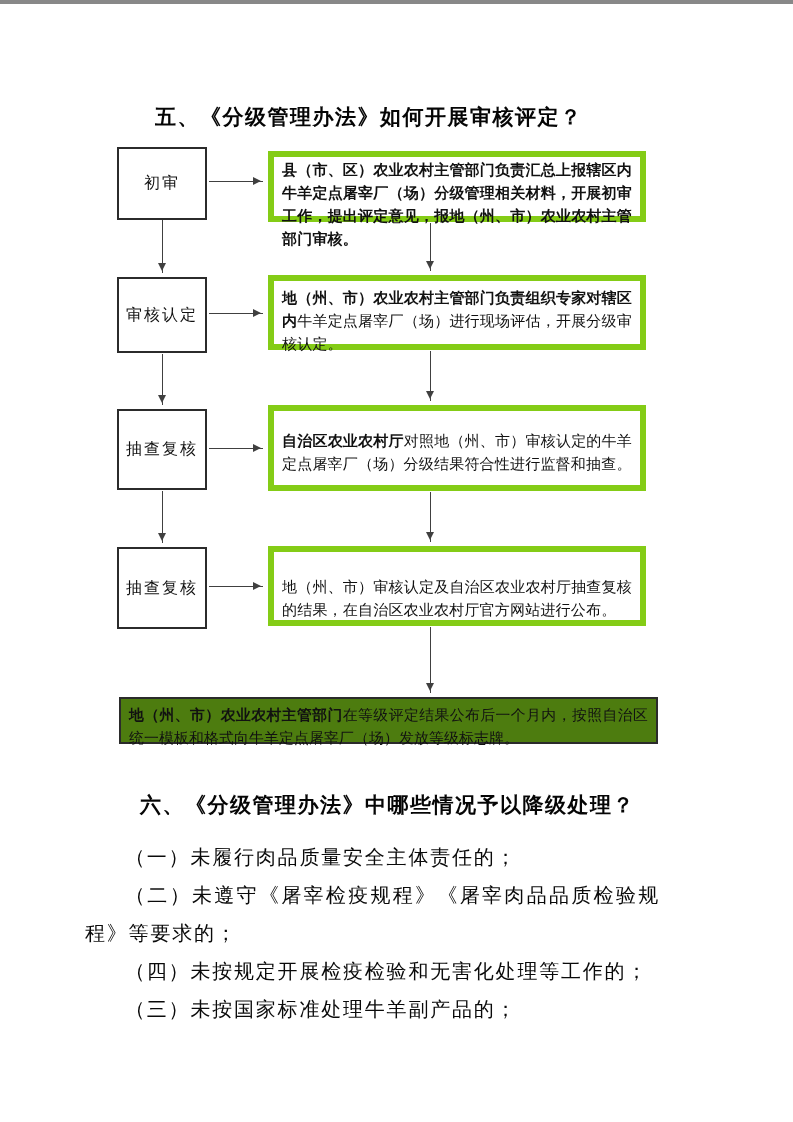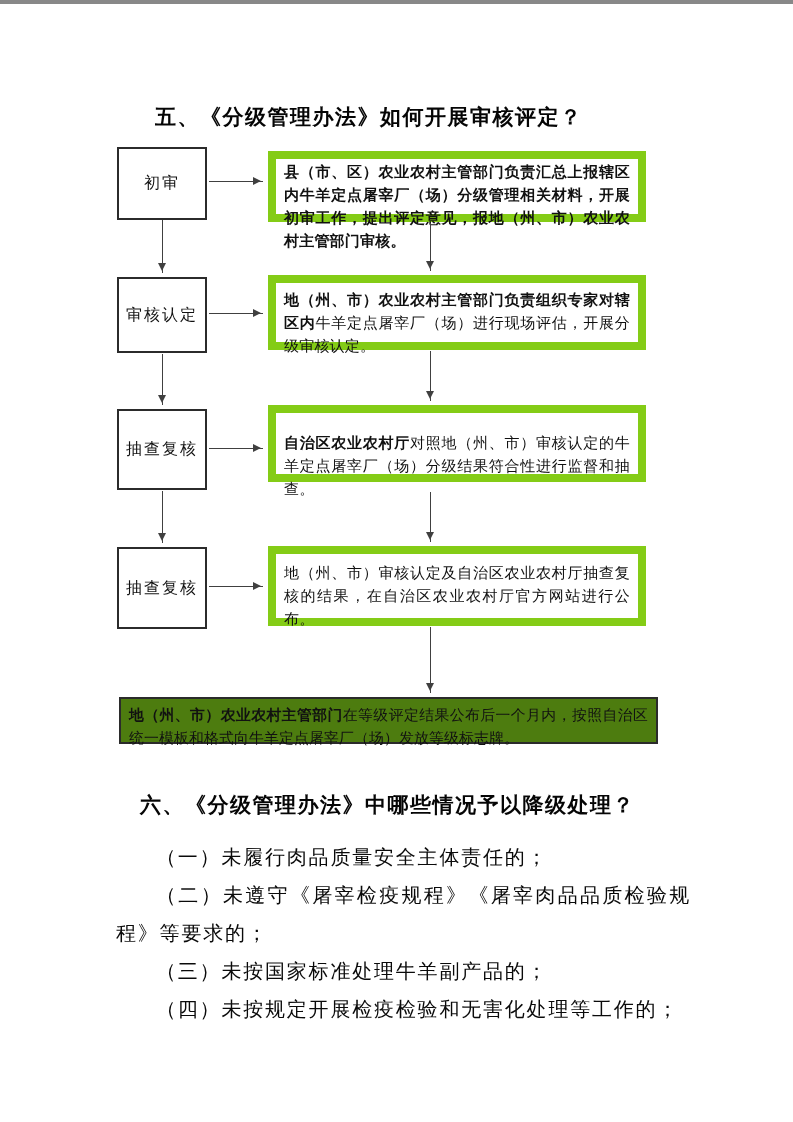--- a/index.html
+++ b/index.html
@@ -29,21 +29,21 @@
     box-sizing:border-box;
     display:flex;align-items:center;justify-content:center;
     background:#fff;
   }
   .stage-box span{
     font-size:16px;letter-spacing:2px;color:#111;
   }
   .desc-box{
     position:absolute;
     left:268px;width:378px;
-    border:8px solid #84cc16;
+    border:6px solid #84cc16;
     box-sizing:border-box;
     background:#fff;
   }
   .desc-text{
     margin:0;
     padding:0 8px;
     font-size:15px;
     line-height:23px;
     letter-spacing:0.2px;
     color:#111;
@@ -71,21 +71,21 @@
     position:absolute;
     width:0;
     border-left:1.5px solid #404040;
   }
   .arrow-down::after{
     content:"";position:absolute;bottom:-2px;left:-4.7px;
     border:4px solid transparent;border-top:8px solid #404040;
   }
   .items{
     position:absolute;
-    left:116px;top:834px;width:575px;
+    left:85px;top:834px;width:575px;
   }
   .items p{
     margin:0;
     font-size:20px;
     line-height:38px;
     letter-spacing:1.8px;
     text-indent:2em;
     text-align:justify;
     color:#0a0a0a;
   }
@@ -109,25 +109,25 @@
   <div class="stage-box" style="top:543px;height:82px;">
     <span>抽查复核</span>
   </div>
 
   <div class="desc-box" style="top:147px;height:71px;">
     <p class="desc-text" style="padding-top:2px;"><b>县（市、区）农业农村主管部门负责汇总上报辖区内牛羊定点屠宰厂（场）分级管理相关材料，开展初审工作，提出评定意见，报地（州、市）农业农村主管部门审核。</b><span></span></p>
   </div>
   <div class="desc-box" style="top:271px;height:75px;">
     <p class="desc-text" style="padding-top:6px;"><b>地（州、市）农业农村主管部门负责组织专家对辖区内</b><span>牛羊定点屠宰厂（场）进行现场评估，开展分级审核认定。</span></p>
   </div>
-  <div class="desc-box" style="top:401px;height:77px;">
+  <div class="desc-box" style="top:401px;height:86px;">
     <p class="desc-text" style="padding-top:19px;"><b>自治区农业农村厅</b><span>对照地（州、市）审核认定的牛羊定点屠宰厂（场）分级结果符合性进行监督和抽查。</span></p>
   </div>
   <div class="desc-box" style="top:542px;height:80px;">
-    <p class="desc-text" style="padding-top:8px;"><b></b><span>地（州、市）审核认定及自治区农业农村厅抽查复核的结果，在自治区农业农村厅官方网站进行公布。</span></p>
+    <p class="desc-text" style="padding-top:24px;"><b></b><span>地（州、市）审核认定及自治区农业农村厅抽查复核的结果，在自治区农业农村厅官方网站进行公布。</span></p>
   </div>
 
   <div class="arrow-right" style="left:209px;top:177px;width:54px;"></div>
   <div class="arrow-right" style="left:209px;top:309px;width:54px;"></div>
   <div class="arrow-right" style="left:209px;top:444px;width:54px;"></div>
   <div class="arrow-right" style="left:209px;top:582px;width:54px;"></div>
 
   <div class="arrow-down" style="left:162px;top:216px;height:53px;"></div>
   <div class="arrow-down" style="left:162px;top:350px;height:51px;"></div>
   <div class="arrow-down" style="left:162px;top:487px;height:52px;"></div>
@@ -139,17 +139,17 @@
 
   <div class="final-box">
     <p class="desc-text"><b>地（州、市）农业农村主管部门</b><span>在等级评定结果公布后一个月内，按照自治区统一模板和格式向牛羊定点屠宰厂（场）发放等级标志牌。</span></p>
   </div>
 
   <h1 class="heading" style="left:140px;top:787px;">六、《分级管理办法》中哪些情况予以降级处理？</h1>
 
   <div class="items">
     <p>（一）未履行肉品质量安全主体责任的；</p>
     <p>（二）未遵守《屠宰检疫规程》《屠宰肉品品质检验规程》等要求的；</p>
+    <p>（四）未按规定开展检疫检验和无害化处理等工作的；</p>
     <p>（三）未按国家标准处理牛羊副产品的；</p>
-    <p>（四）未按规定开展检疫检验和无害化处理等工作的；</p>
   </div>
 
 </div>
 
 </body></html>

